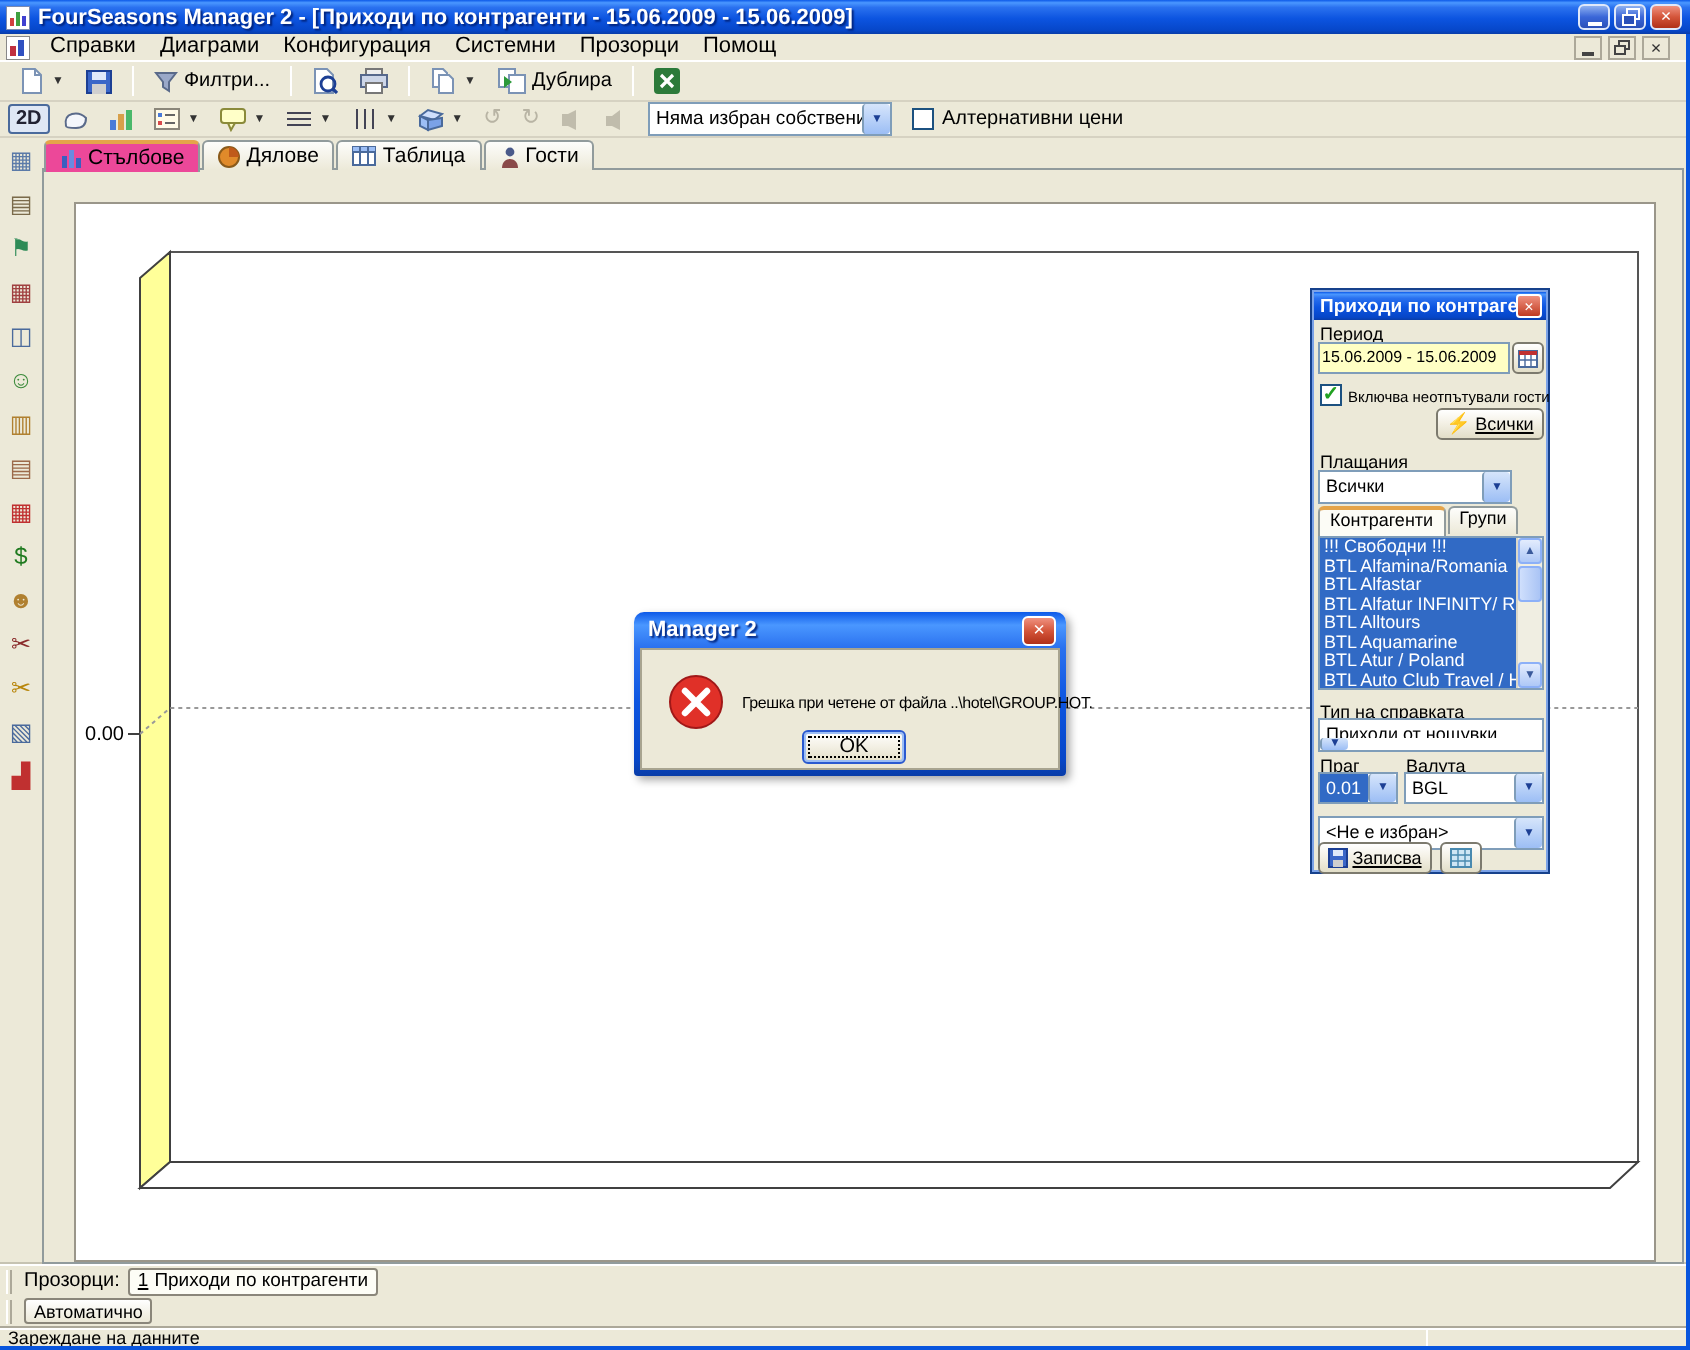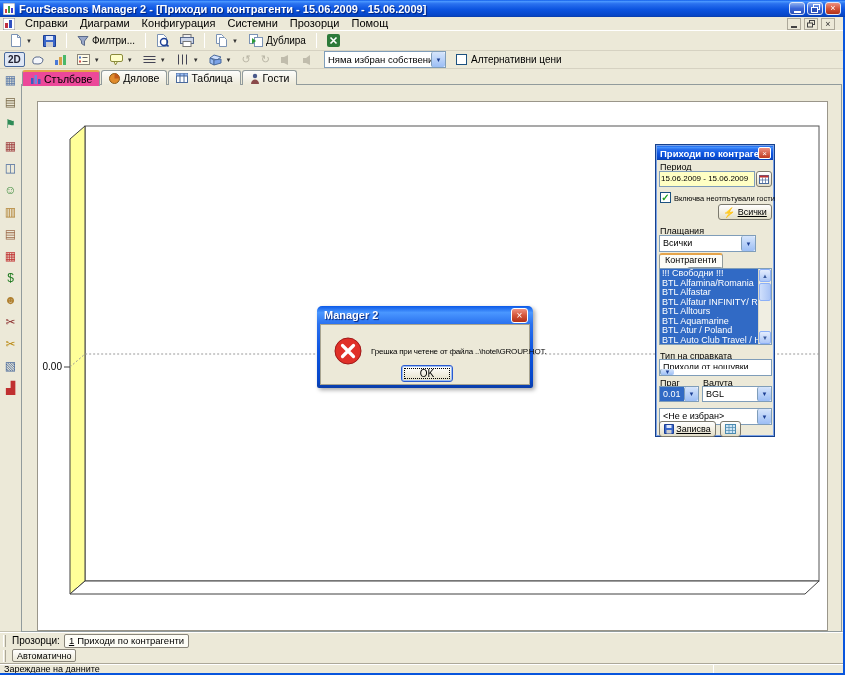--- a/index.html
+++ b/index.html
@@ -74,21 +74,21 @@
   .panel-title { position:absolute; left:1px; top:1px; right:1px; height:14px; display:flex; align-items:center; padding:0 2px 0 3px; }
   .panel-title .ptext { color:#fff; font-size:9.5px; font-weight:bold; white-space:nowrap; overflow:hidden; flex:1; }
   .panel-close { width:13px; height:12px; border:1px solid #fff; border-radius:2px; flex:none;
     background:linear-gradient(180deg,#ef9180,#c03a20); color:#fff; font-size:8px; display:flex; align-items:center; justify-content:center; }
   .plabel { position:absolute; font-size:9px; }
   .pfield { position:absolute; border:1px solid #7F9DB9; background:#FFFFC4; font-size:8px; line-height:14px; padding-left:1px; white-space:nowrap; overflow:hidden; }
   .pbtn { position:absolute; display:flex; align-items:center; justify-content:center; gap:2px; font-size:9px;
     background:linear-gradient(180deg,#fff,#f4f1e6 45%,#e2dec8); border:1px solid #7c7a6e; border-radius:3px; }
   .pcombo { position:absolute; }
   .pcombo .ctext { font-size:9px; }
-  .ptabs { position:absolute; display:flex; align-items:flex-end;flex-direction:column; }
+  .ptabs { position:absolute; display:flex; align-items:flex-end; }
   .ptab { height:14px; padding:0 5px; font-size:9px; border:1px solid #919b9c; border-bottom:none; border-radius:3px 3px 0 0;
     background:linear-gradient(180deg,#fdfdfb,#ece9d8); margin-right:1px; }
   .ptab.active { height:15px; background:#fcfcf6; border-top:2px solid #e5a44a; margin-bottom:-1px; }
   .listbox { position:absolute; left:3px; top:123px; width:113px; height:77px; background:#fff; border:1px solid #7F9DB9; display:flex; overflow:hidden; }
   .list-items { flex:1; overflow:hidden; }
   .list-item { font-size:9px; line-height:9.5px; padding-left:2px; white-space:nowrap; overflow:hidden; background:#316AC5; color:#fff; }
   .vscroll { width:13px; background:#f0eee2; border-left:1px solid #dcd8c8; display:flex; flex-direction:column; }
   .sb-btn { height:13px; background:linear-gradient(180deg,#e3ecfd,#aec8f7); border:1px solid #8cb0f8; border-radius:2px;
     color:#3a5a9c; font-size:6px; display:flex; align-items:center; justify-content:center; }
   .sb-thumb { height:18px; margin:1px 0; background:linear-gradient(90deg,#cfdffc,#aac4f5); border:1px solid #8cb0f8; border-radius:2px; }

